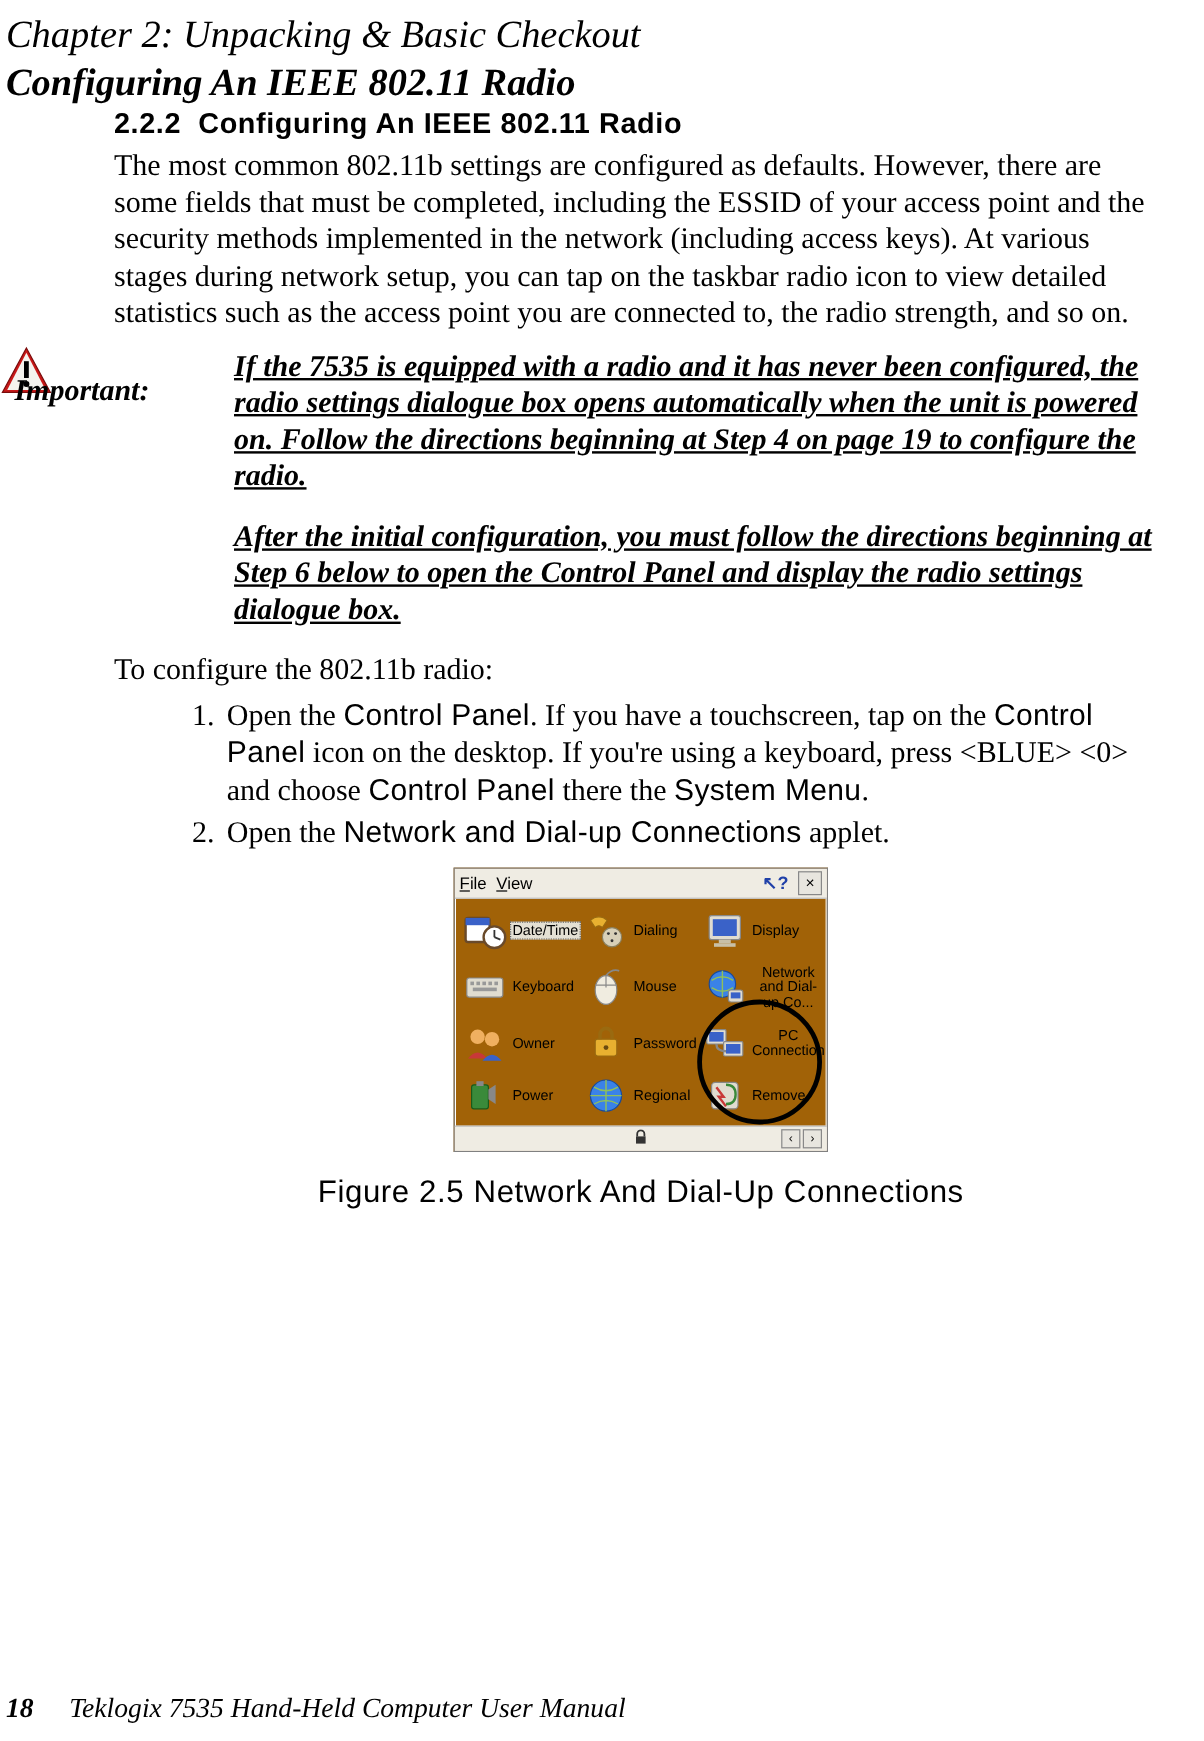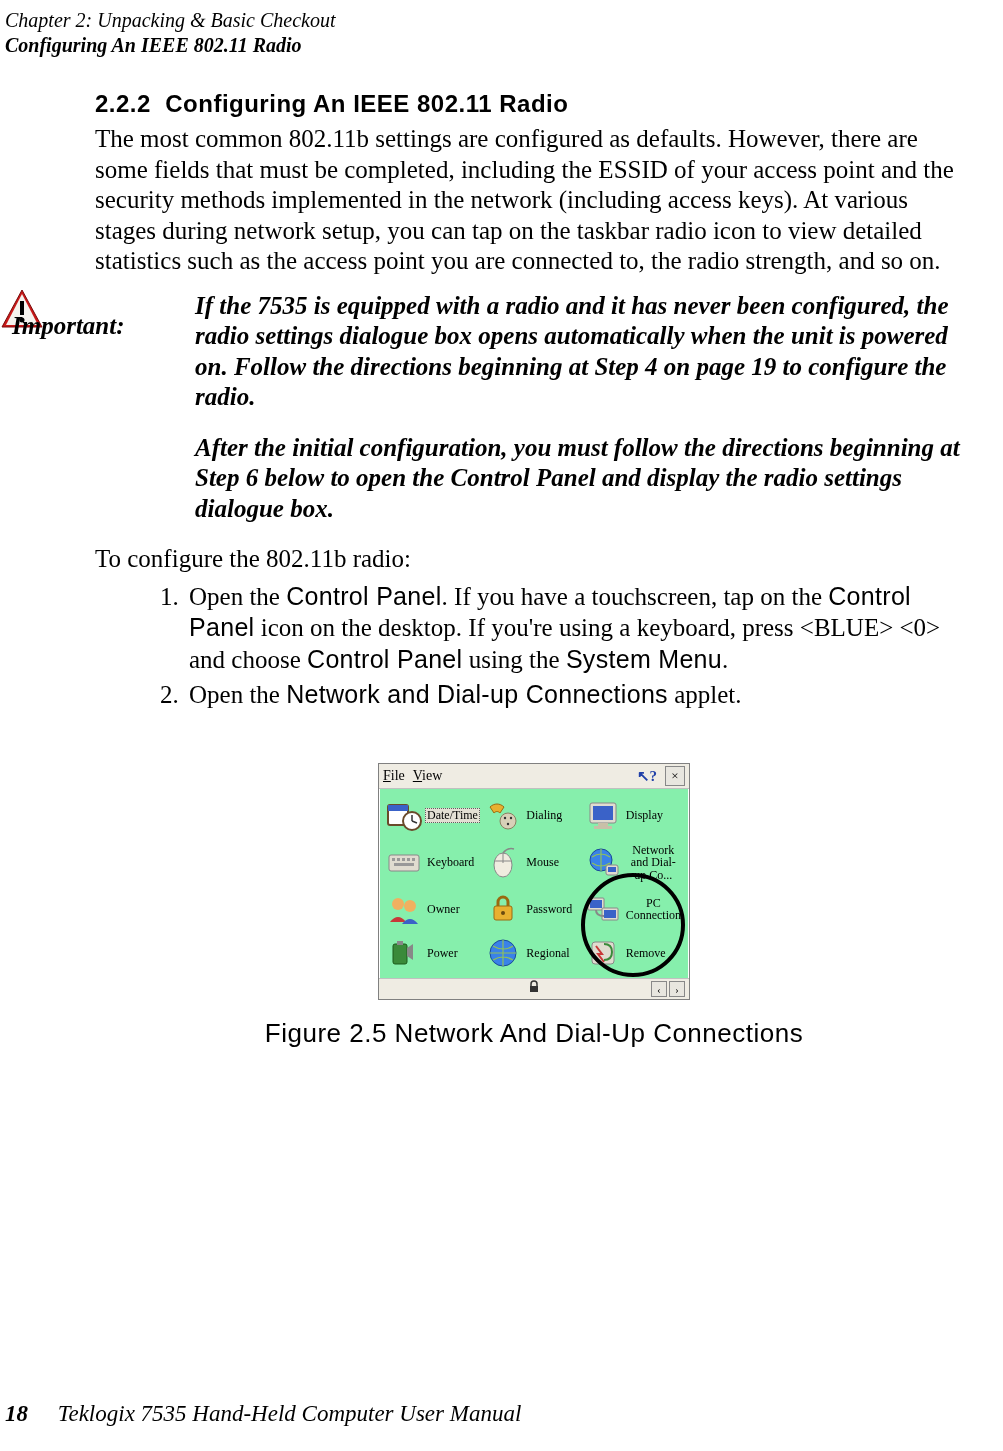--- a/index.html
+++ b/index.html
@@ -16,21 +16,21 @@
     position: relative;
     width: 1003px;
     height: 1451px;
     box-sizing: border-box;
   }
   .running-head {
     position: absolute;
     top: 8px;
     left: 5px;
     font-style: italic;
-    font-size: 20px;
+    font-size: 32px;
     line-height: 1.25;
   }
   .running-head .chap {
     display: block;
   }
   .running-head .sub {
     display: block;
     font-weight: bold;
   }
   .content {
@@ -70,20 +70,21 @@
     position: absolute;
     left: -95px;
     top: -4px;
   }
   .important-text {
     margin-left: 100px;
     font-style: italic;
     font-weight: bold;
     font-size: 25px;
     line-height: 1.22;
+    text-decoration: underline;
   }
   .important-text p {
     margin: 0 0 20px 0;
   }
   .instr {
     font-size: 25px;
     line-height: 1.22;
     margin: 0 0 6px 0;
   }
   ol.steps {
@@ -108,44 +109,43 @@
   .figure-caption {
     font-family: "Arial Narrow", "Helvetica Condensed", Arial, sans-serif;
     font-stretch: condensed;
     font-size: 26px;
     margin-top: 18px;
     letter-spacing: 0.5px;
   }
   .footer {
     position: absolute;
     left: 5px;
-    bottom: 24px;
+    bottom: 14px;
     font-size: 23px;
   }
   .footer .pn {
     font-weight: bold;
     font-style: italic;
     margin-right: 24px;
   }
   .footer .book {
     font-style: italic;
   }
 
   
   .cp-window {
     display: inline-block;
     width: 310px;
     border: 1px solid #808080;
-    background: #86efac;
+    background: #a16207;
     text-align: left;
-    font-family: Liberation Serif, serif;
+    font-family: Liberation Sans, sans-serif;
     font-size: 14px;
     color: #000;
     box-shadow: 0 0 0 1px #fff inset;
-    margin-top: 40px;
   }
   .cp-menubar {
     display: flex;
     align-items: center;
     height: 24px;
     border-bottom: 1px solid #c0c0c0;
     background: #efece3;
     padding: 0 4px;
     gap: 8px;
   }
@@ -264,21 +264,21 @@
       <div class="important-text">
         <p>If the 7535 is equipped with a radio and it has never been configured, the radio settings dialogue box opens automatically when the unit is powered on. Follow the directions beginning at Step 4 on page 19 to configure the radio.</p>
         <p>After the initial configuration, you must follow the directions beginning at Step 6 below to open the Control Panel and display the radio settings dialogue box.</p>
       </div>
     </div>
 
     <p class="instr">To configure the 802.11b radio:</p>
 
     <ol class="steps">
       <li>
-        <span>Open the </span><span class="ui">Control Panel</span><span>. If you have a touchscreen, tap on the </span><span class="ui">Control Panel</span><span> icon on the desktop. If you're using a keyboard, press &lt;BLUE&gt; &lt;0&gt; and choose </span><span class="ui">Control Panel</span><span> using the </span><span class="ui">System Menu</span><span>.</span>
+        <span>Open the </span><span class="ui">Control Panel</span><span>. If you have a touchscreen, tap on the </span><span class="ui">Control Panel</span><span> icon on the desktop. If you're using a keyboard, press &lt;BLUE&gt; &lt;0&gt; and choose </span><span class="ui">Control Panel</span><span> there the </span><span class="ui">System Menu</span><span>.</span>
       </li>
       <li>
         <span>Open the </span><span class="ui">Network and Dial-up Connections</span><span> applet.</span>
       </li>
     </ol>
 
     <div class="figure-wrap">
       <div class="cp-window">
         <div class="cp-menubar">
           <span class="menuitem"><u>F</u><span>ile</span></span>

